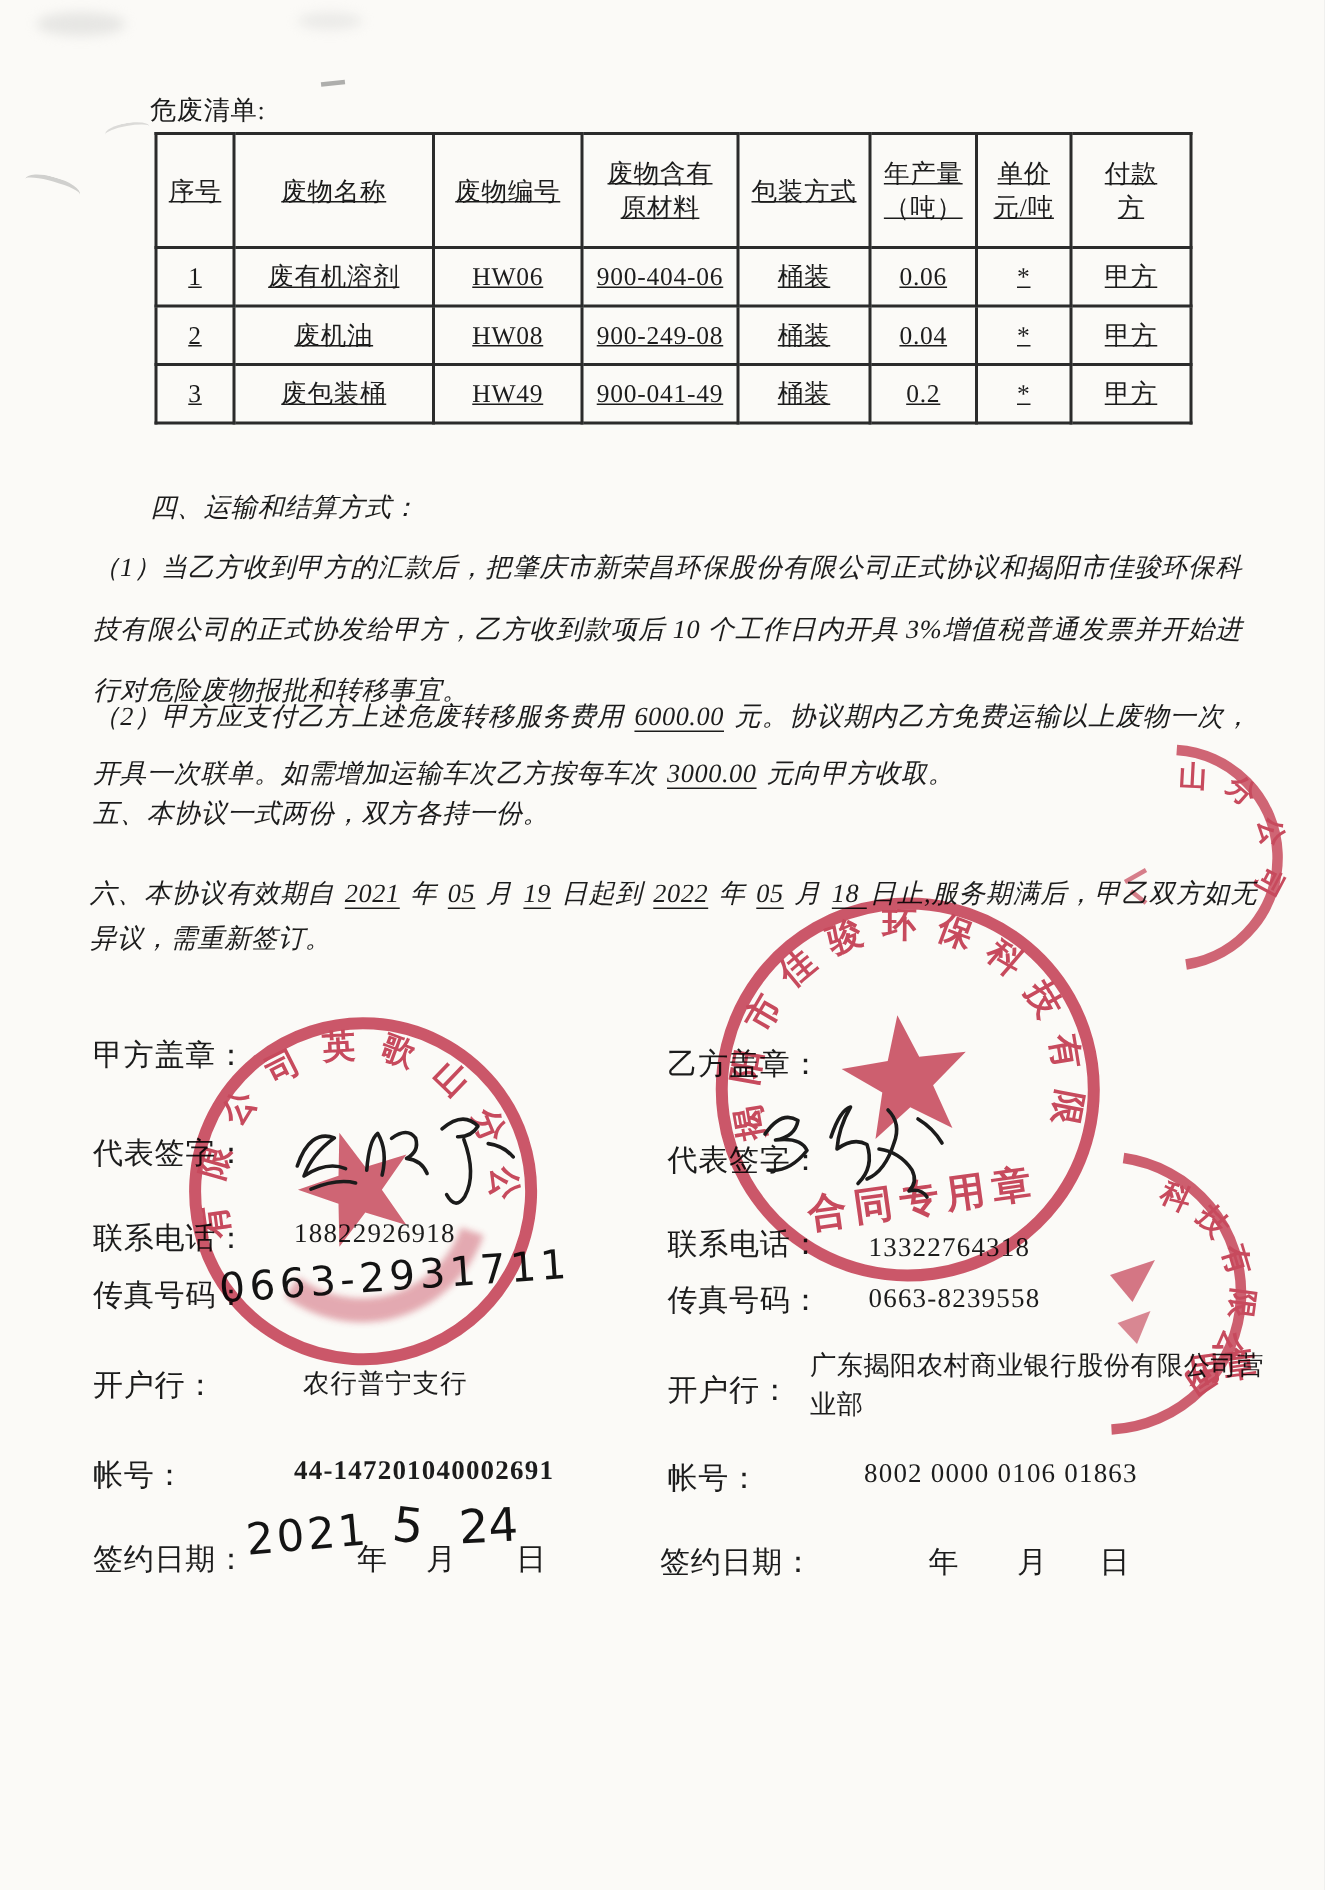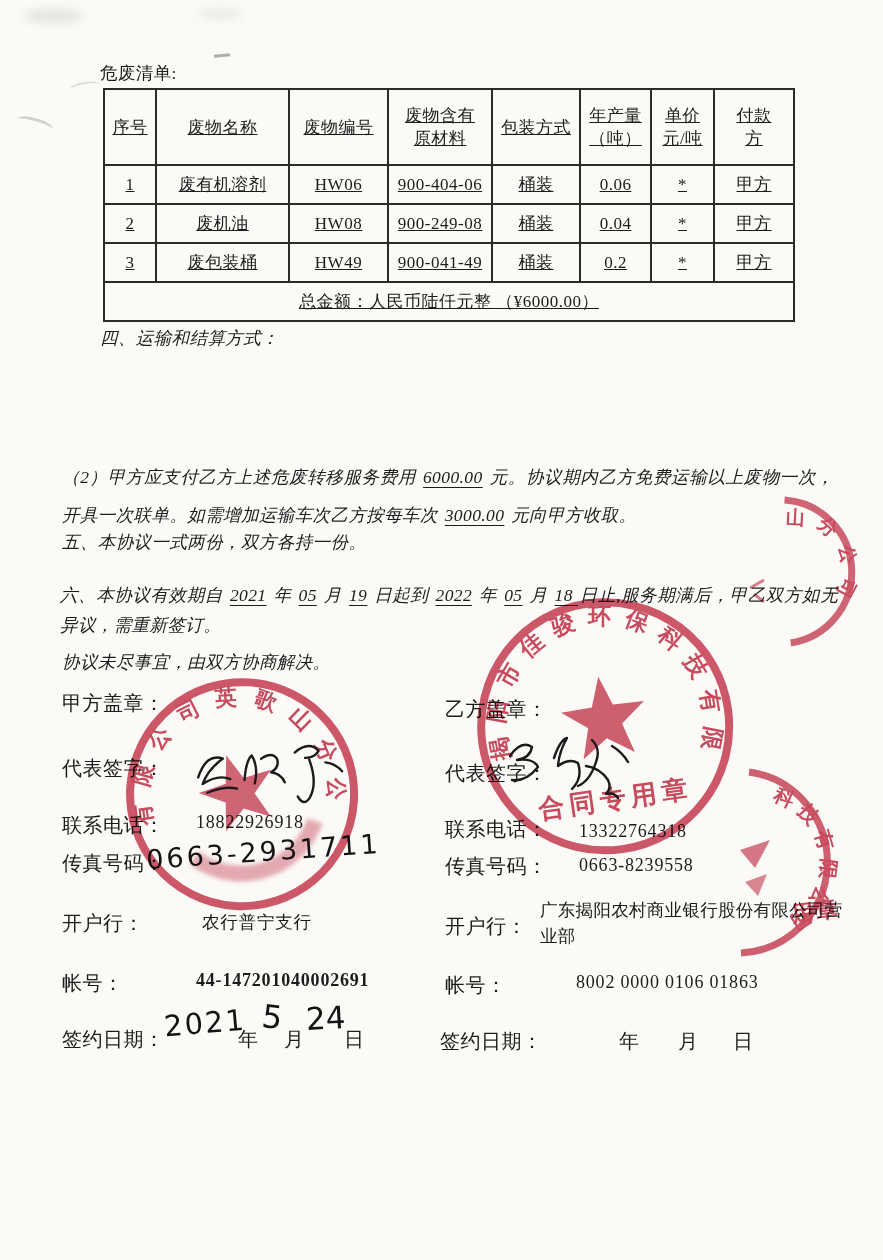--- a/index.html
+++ b/index.html
@@ -96,32 +96,29 @@
         <tr>
           <td>3</td>
           <td>废包装桶</td>
           <td>HW49</td>
           <td>900-041-49</td>
           <td>桶装</td>
           <td>0.2</td>
           <td>*</td>
           <td>甲方</td>
         </tr>
-        <tr>
-          <td class="total-cell" colspan="8">总金额：人民币陆仟元整 （¥6000.00）</td>
-        </tr>
       </tbody>
     </table>
   </div>
 
   <div class="abs para" style="left:100px;top:326px;">四、运输和结算方式：</div>
+  <div class="abs para" style="left:62px;top:358px;width:766px;line-height:41px;">（1）当乙方收到甲方的汇款后，把肇庆市新荣昌环保股份有限公司正式协议和揭阳市佳骏环保科技有限公司的正式协发给甲方，乙方收到款项后 10 个工作日内开具 3%增值税普通发票并开始进行对危险废物报批和转移事宜。</div>
   <div class="abs para" style="left:62px;top:458px;width:772px;line-height:38px;"><span>（2）甲方应支付乙方上述危废转移服务费用 </span><span class="u">6000.00</span><span> 元。协议期内乙方免费运输以上废物一次，开具一次联单。如需增加运输车次乙方按每车次 </span><span class="u">3000.00</span><span> 元向甲方收取。</span></div>
   <div class="abs para" style="left:62px;top:530px;">五、本协议一式两份，双方各持一份。</div>
   <div class="abs para" style="left:60px;top:568px;width:778px;line-height:30px;margin-top:12px;"><span>六、本协议有效期自 </span><span class="u">2021</span><span> 年 </span><span class="u">05</span><span> 月 </span><span class="u">19</span><span> 日起到 </span><span class="u">2022</span><span> 年 </span><span class="u">05</span><span> 月 </span><span class="u"> 18 </span><span> 日止,服务期满后，甲乙双方如无异议，需重新签订。</span></div>
-  <div class="abs para" style="left:62px;top:650px;">协议未尽事宜，由双方协商解决。</div>
 
   <div class="abs lbl" style="left:62px;top:690px;">甲方盖章：</div>
   <div class="abs lbl" style="left:62px;top:755px;">代表签字：</div>
   <div class="abs lbl" style="left:62px;top:812px;">联系电话：</div>
   <div class="abs val" style="left:160px;top:812px;">18822926918</div>
   <div class="abs lbl" style="left:62px;top:850px;">传真号码：</div>
   <div class="abs hw" style="left:146px;top:836px;font-size:27px;letter-spacing:3px;transform:rotate(-4deg);">0663-2931711</div>
   <div class="abs lbl" style="left:62px;top:910px;">开户行：</div>
   <div class="abs val" style="left:166px;top:910px;font-size:17.5px;">农行普宁支行</div>
   <div class="abs lbl" style="left:62px;top:970px;">帐号：</div>

